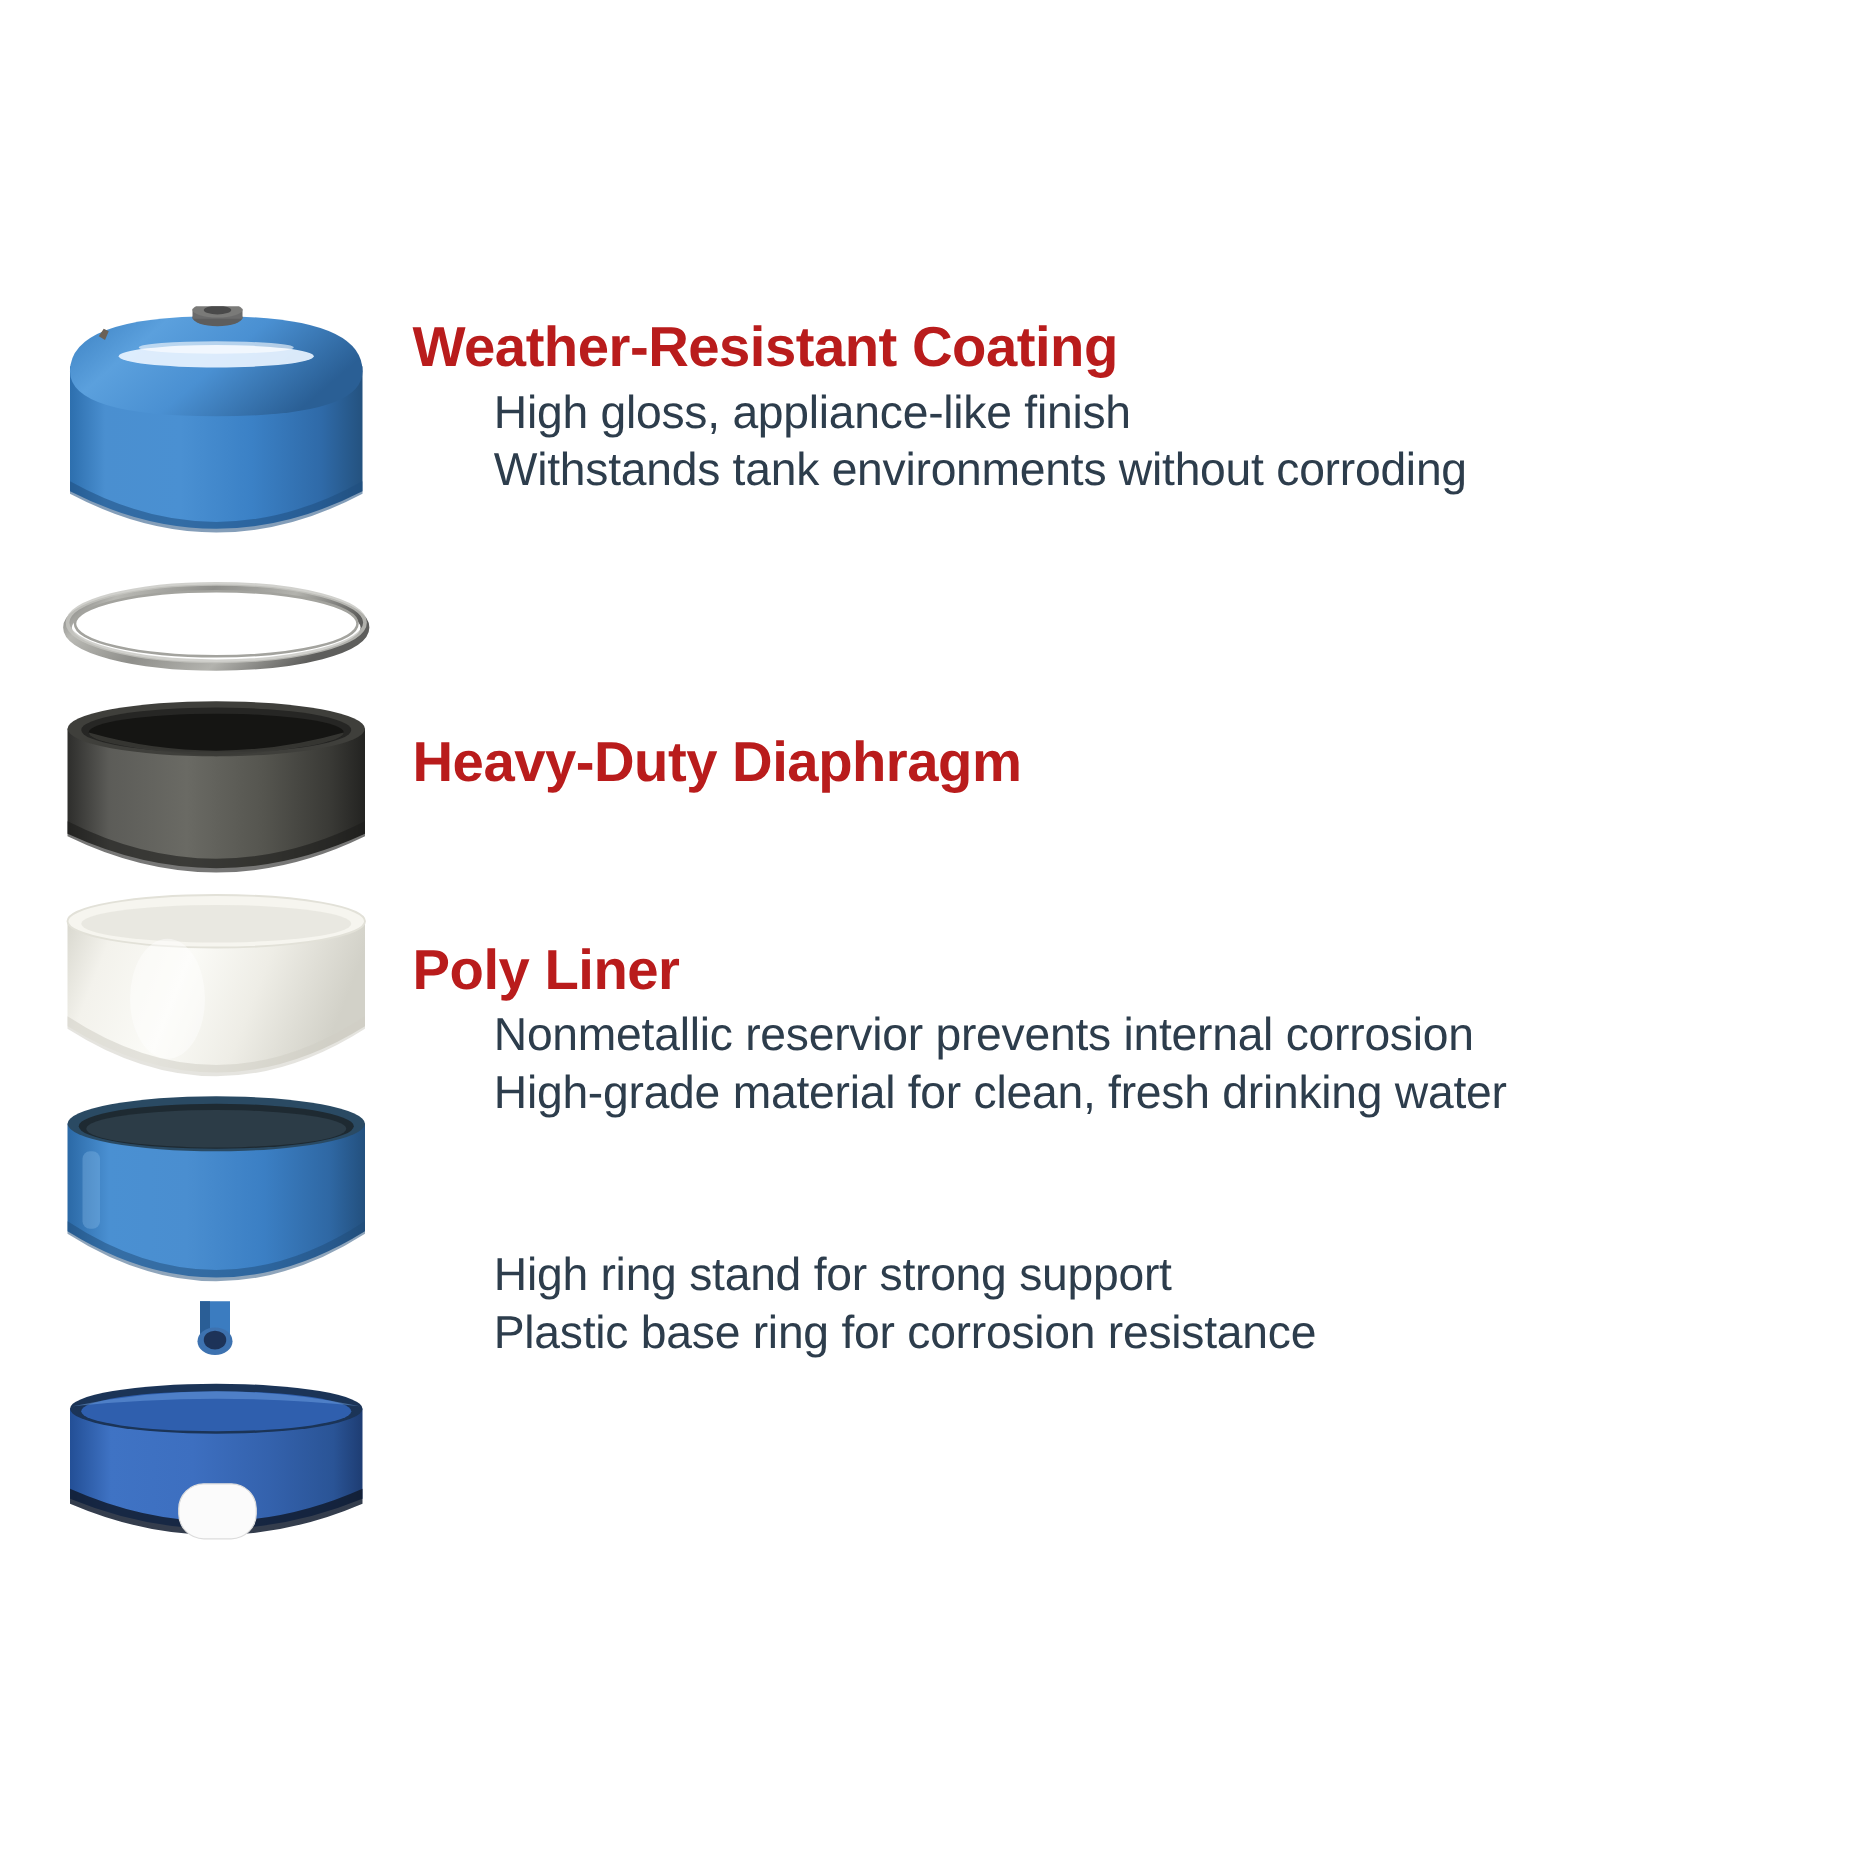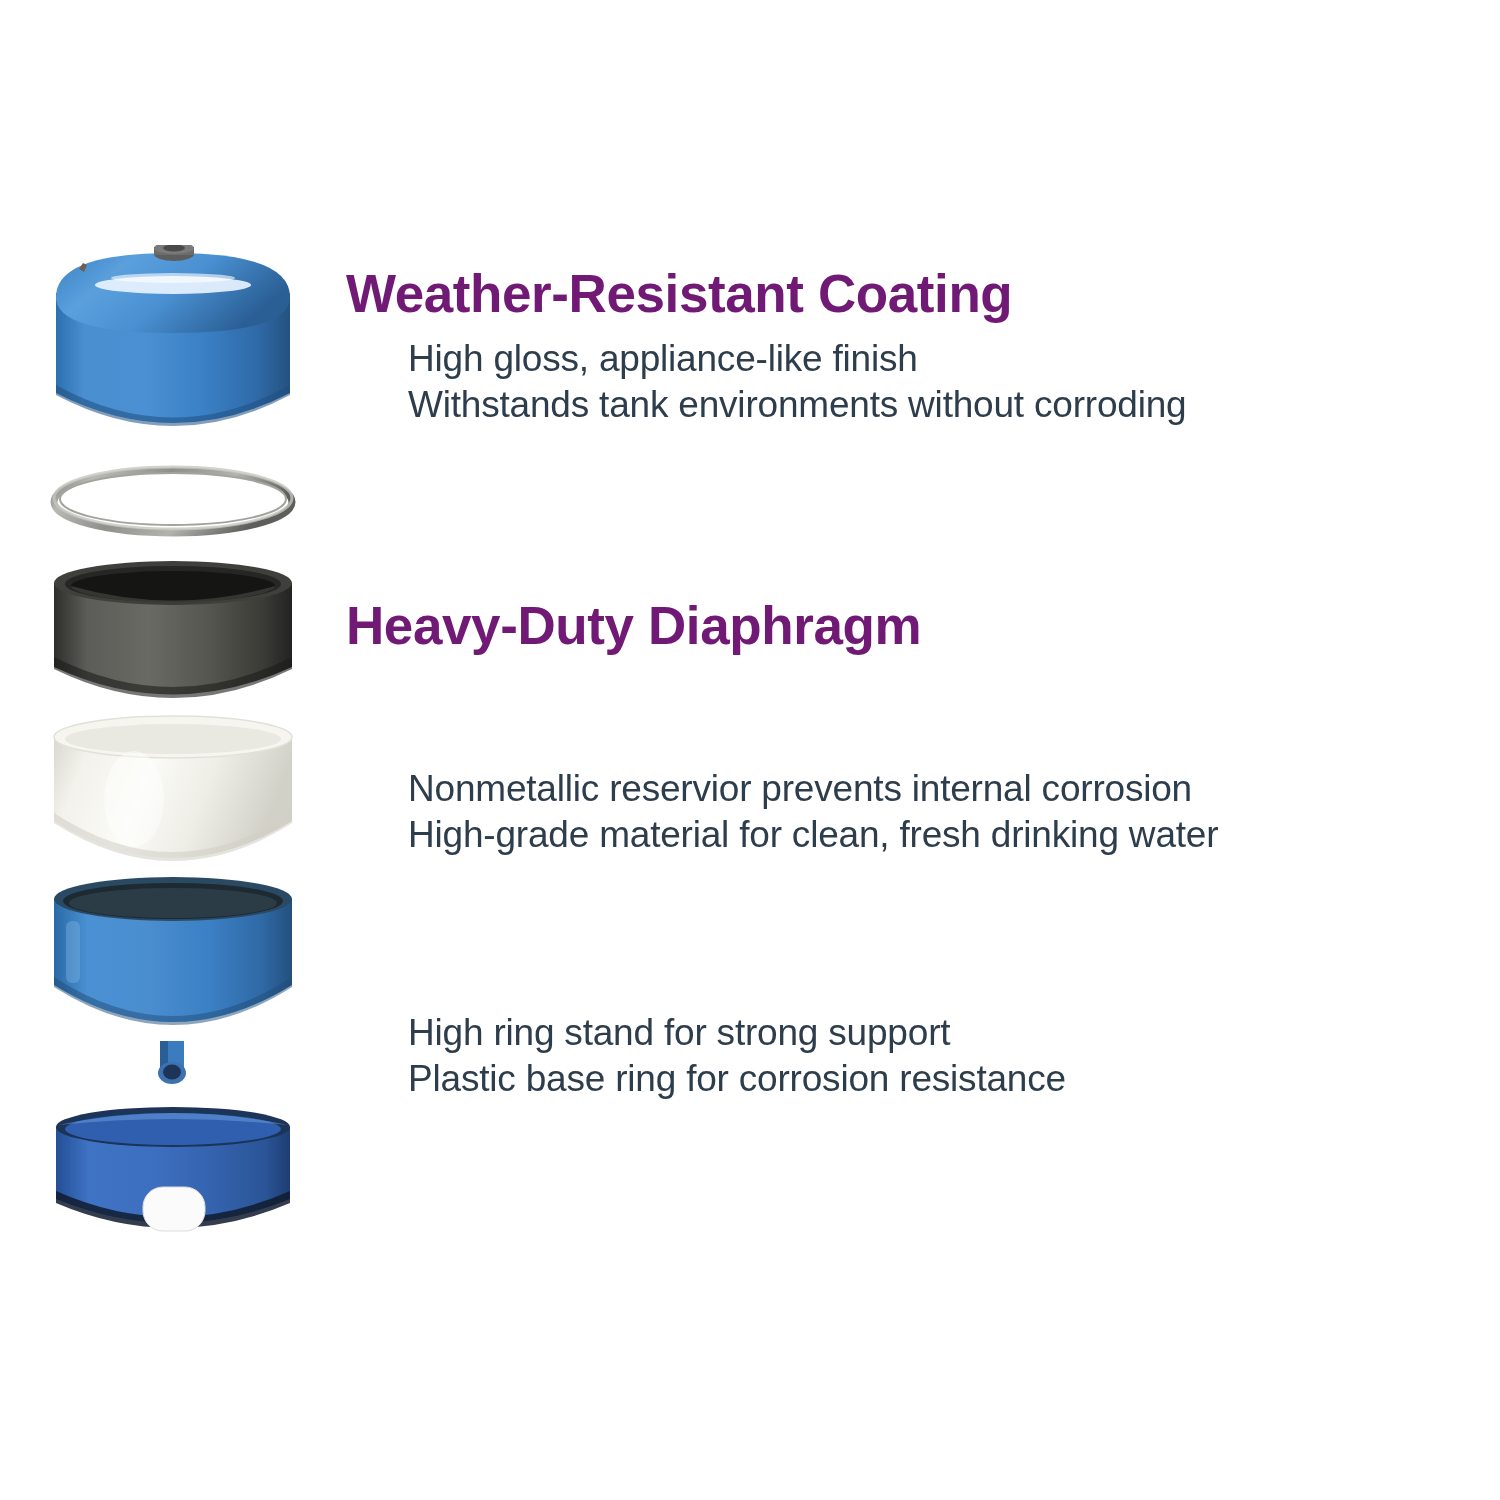--- a/index.html
+++ b/index.html
@@ -47,30 +47,30 @@
 
   .feature-block {
     position: absolute;
     left: 0;
     width: 1130px;
   }
 
   .feature-heading {
     font-family: "Liberation Sans", sans-serif;
     font-weight: bold;
-    font-size: 53px;
+    font-size: 45px;
     line-height: 52px;
-    color: #701a75;
+    color: #b91c1c;
     letter-spacing: -0.4px;
     white-space: nowrap;
-    margin: 16px;
+    margin: 0;
   }
 
   .feature-lines {
-    margin: 16px;
+    margin: 3px;
     padding-left: 62px;
   }
 
   .feature-line {
     font-family: "Liberation Sans", sans-serif;
     font-weight: normal;
     font-size: 37px;
     line-height: 46px;
     color: #2d3d4c;
     white-space: nowrap;
@@ -262,20 +262,21 @@
     </div>
 
     <div class="feature-block" style="top:177px;">
     </div>
 
     <div class="feature-block" style="top:332px;">
       <div class="feature-heading">Heavy-Duty Diaphragm</div>
     </div>
 
     <div class="feature-block" style="top:498px;">
+      <div class="feature-heading">Poly Liner</div>
       <div class="feature-lines">
         <div class="feature-line">Nonmetallic reservior prevents internal corrosion</div>
         <div class="feature-line">High-grade material for clean, fresh drinking water</div>
       </div>
     </div>
 
     <div class="feature-block" style="top:742px;">
       <div class="feature-lines">
         <div class="feature-line">High ring stand for strong support</div>
         <div class="feature-line">Plastic base ring for corrosion resistance</div>

